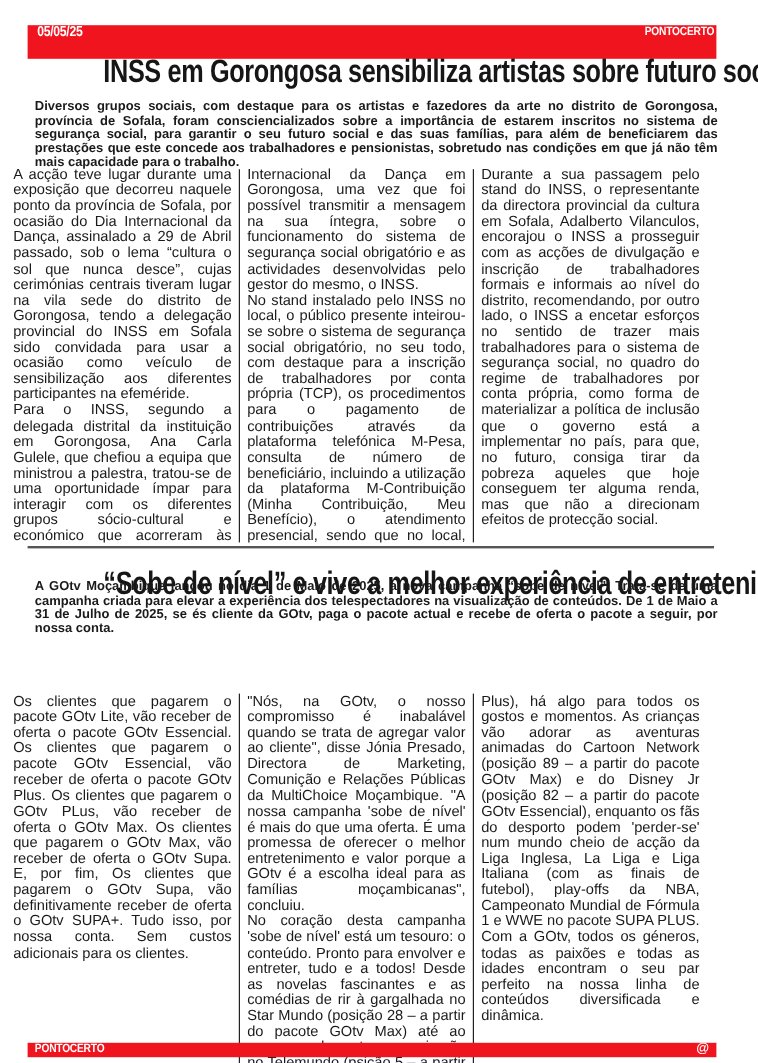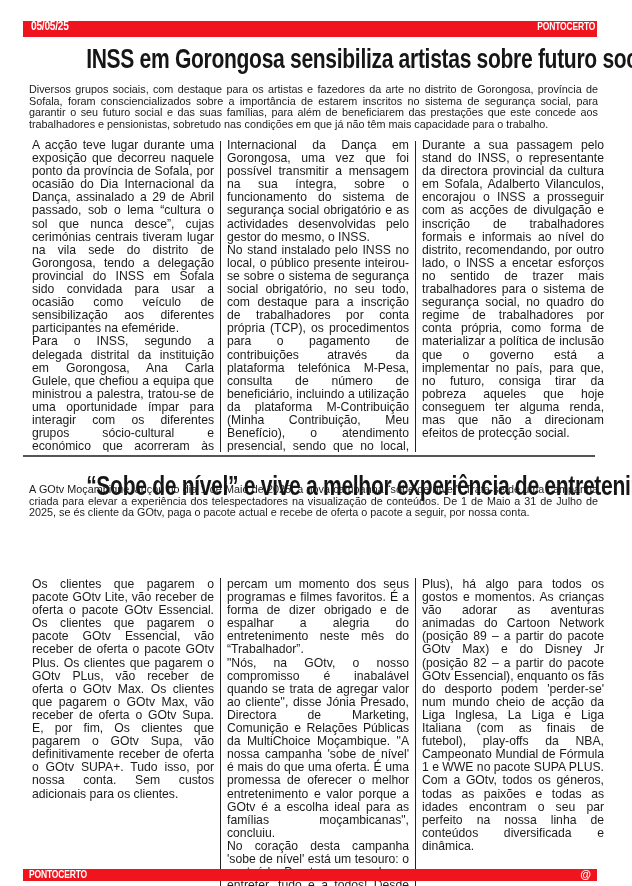--- a/index.html
+++ b/index.html
@@ -1,31 +1,31 @@
 <!DOCTYPE html>
 <html><head>
 <meta charset="utf-8">
 <style>
   html, body { margin:0; padding:0; background:#ffffff; }
   body { width:632px; height:886px; position:relative; overflow:hidden; font-family:"Liberation Sans", sans-serif; color:#1a1a1a; }
   .bar { position:absolute; left:23px; width:574px; background:#f0141e; color:#fff; }
-  .topbar { top:21px; height:16px; }
+  .topbar { top:21px; height:28px; }
   .botbar { top:869px; height:12px; }
   .date { position:absolute; left:8px; top:-2px; font-family:"Liberation Sans", sans-serif; font-weight:bold; font-size:12px; letter-spacing:-0.3px; transform:scaleX(0.85); transform-origin:left center; }
   .logo { position:absolute; font-weight:bold; font-size:10px; letter-spacing:-0.2px; font-family:"Liberation Sans", sans-serif; transform:scaleX(0.85); }
   .logo-top { right:2px; top:0px; transform-origin:right center; }
   .logo-bot { left:6px; top:0px; transform-origin:left center; }
   .pagemark { position:absolute; right:6px; top:-1px; font-size:11px; font-weight:bold; }
   .headline { position:absolute; left:23px; width:574px; text-align:center; font-family:"Liberation Sans", sans-serif; font-weight:bold; color:#161616; white-space:nowrap; }
   .h1 { top:44px; font-size:27px; letter-spacing:-0.4px; transform:scaleX(0.78); transform-origin:center; }
   .h2 { top:471px; font-size:27px; letter-spacing:-0.4px; transform:scaleX(0.78); transform-origin:center; }
-  .lead { position:absolute; left:29px; width:569px; font-weight:normal; font-size:10.8px; line-height:11.6px; text-align:justify; color:#1a1a1a; }
+  .lead { position:absolute; left:29px; width:569px; font-weight:bold; font-size:10.8px; line-height:11.6px; text-align:justify; color:#1a1a1a; }
   .lead1 { top:84px; }
   .lead2 { top:484px; }
-  .cols { position:absolute; left:32px; width:572px; display:flex; }
+  .cols { position:absolute; left:11px; width:572px; display:flex; }
   .cols1 { top:139px; height:313px; }
   .cols2 { top:546px; height:313px;margin-top:32px; }
   .col { width:186px; font-size:12.2px; line-height:13.1px; text-align:justify; overflow:hidden; }
   .col p { margin:0; }
   .sep { width:1px; background:#222; margin:0 6px 0 6px; }
   .cols1 .sep { margin-top:2px; }
   .rule { position:absolute; left:23px; top:455px; width:572px; height:2px; background:#555; }
 </style>
 </head>
 <body>
@@ -59,21 +59,20 @@
 <div class="headline h2">“Sobe de nível” e vive a melhor experiência de entretenimento</div>
 <div class="lead lead2">A GOtv Moçambique lançou no dia 1 de Maio de 2025, a nova campanha “sobe de nível”. Trata-se de uma campanha criada para elevar a experiência dos telespectadores na visualização de conteúdos. De 1 de Maio a 31 de Julho de 2025, se és cliente da GOtv, paga o pacote actual e recebe de oferta o pacote a seguir, por nossa conta.</div>
 
 <div class="cols cols2">
   <div class="col">
     <p>Os clientes que pagarem o pacote GOtv Lite, vão receber de oferta o pacote GOtv Essencial. Os clientes que pagarem o pacote GOtv Essencial, vão receber de oferta o pacote GOtv Plus. Os clientes que pagarem o GOtv PLus, vão receber de oferta o GOtv Max. Os clientes que pagarem o GOtv Max, vão receber de oferta o GOtv Supa. E, por fim, Os clientes que pagarem o GOtv Supa, vão definitivamente receber de oferta o GOtv SUPA+. Tudo isso, por nossa conta. Sem custos adicionais para os clientes.</p>
 
   </div>
   <div class="sep"></div>
   <div class="col">
-    <p>percam um momento dos seus programas e filmes favoritos. É a forma de dizer obrigado e de espalhar a alegria do entretenimento neste mês do “Trabalhador”.</p>
     <p>"Nós, na GOtv, o nosso compromisso é inabalável quando se trata de agregar valor ao cliente", disse Jónia Presado, Directora de Marketing, Comunição e Relações Públicas da MultiChoice Moçambique. "A nossa campanha 'sobe de nível' é mais do que uma oferta. É uma promessa de oferecer o melhor entretenimento e valor porque a GOtv é a escolha ideal para as famílias moçambicanas", concluiu.</p>
     <p>No coração desta campanha 'sobe de nível' está um tesouro: o conteúdo. Pronto para envolver e entreter, tudo e a todos! Desde as novelas fascinantes e as comédias de rir à gargalhada no Star Mundo (posição 28 – a partir do pacote GOtv Max) até ao suspense de cortar a respiração no Telemundo (psição 5 – a partir do pacote GOtv</p>
   </div>
   <div class="sep"></div>
   <div class="col">
     <p>Plus), há algo para todos os gostos e momentos. As crianças vão adorar as aventuras animadas do Cartoon Network (posição 89 – a partir do pacote GOtv Max) e do Disney Jr (posição 82 – a partir do pacote GOtv Essencial), enquanto os fãs do desporto podem 'perder-se' num mundo cheio de acção da Liga Inglesa, La Liga e Liga Italiana (com as finais de futebol), play-offs da NBA, Campeonato Mundial de Fórmula 1 e WWE no pacote SUPA PLUS.</p>
     <p>Com a GOtv, todos os géneros, todas as paixões e todas as idades encontram o seu par perfeito na nossa linha de conteúdos diversificada e dinâmica.</p>
   </div>
 </div>
 

